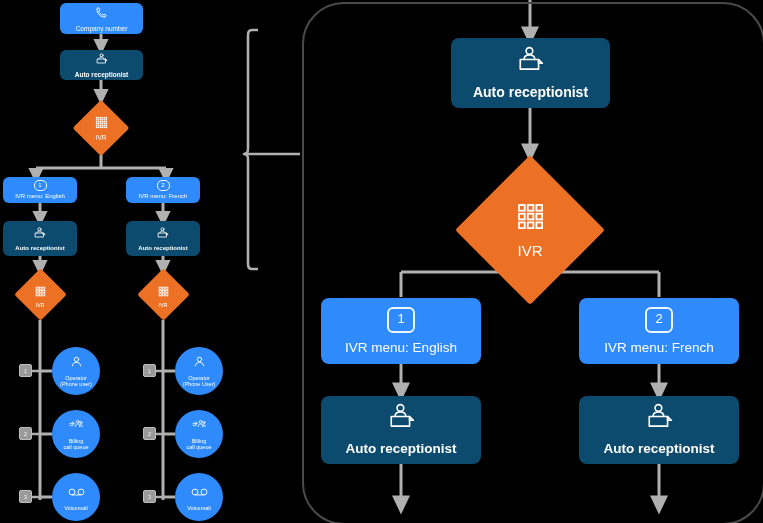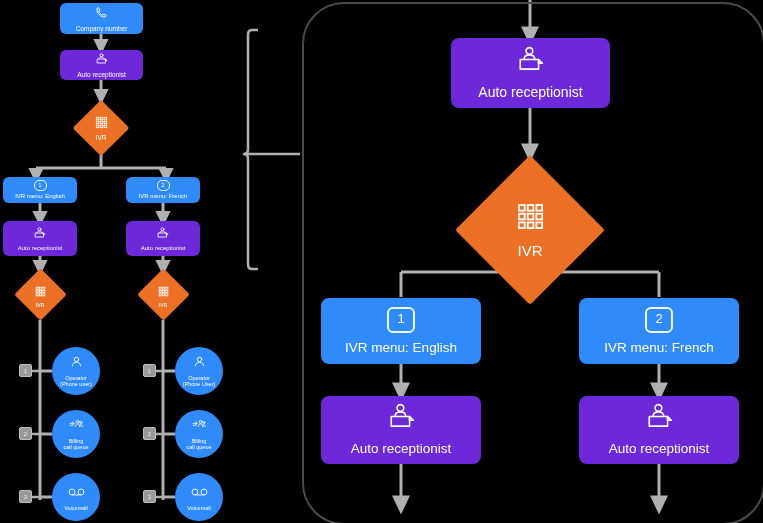--- a/index.html
+++ b/index.html
@@ -4,21 +4,21 @@
 <style>
   html,body{margin:0;padding:0;background:#000;}
   body{width:763px;height:523px;position:relative;overflow:hidden;
        font-family:"Liberation Sans","DejaVu Sans",sans-serif;color:#fff;}
   #stage{position:absolute;left:0;top:0;width:763px;height:523px;}
   svg.edges{position:absolute;left:0;top:0;width:763px;height:523px;overflow:visible;}
 
   .node{position:absolute;box-sizing:border-box;display:flex;flex-direction:column;
         align-items:center;justify-content:center;text-align:center;line-height:1.15;}
   .rect{border-radius:6px;}
-  .orange{background:#6d28d9;}
+  .orange{background:#0c4a6e;font-weight:bold;}
   .blue{background:#2F8BFB;}
   .circ{border-radius:50%;background:#2F8BFB;}
 
   .lbl{display:block;color:#fff;}
   .ico{display:block;}
 
   
   .chip{box-sizing:border-box;border:1.5px solid rgba(255,255,255,.92);border-radius:5px;
         display:flex;align-items:center;justify-content:center;color:#fff;background:transparent;}
 

